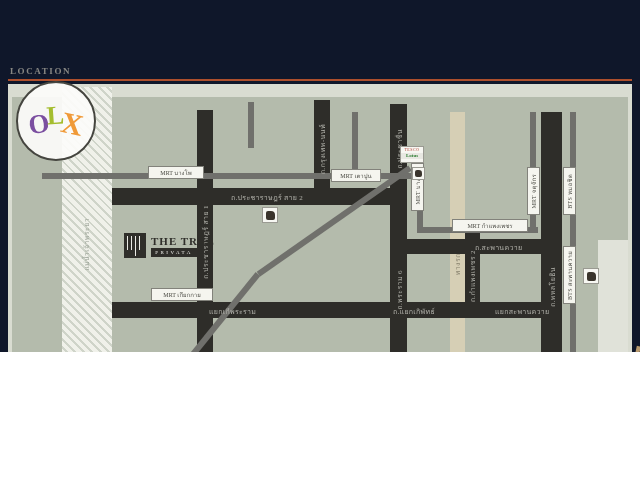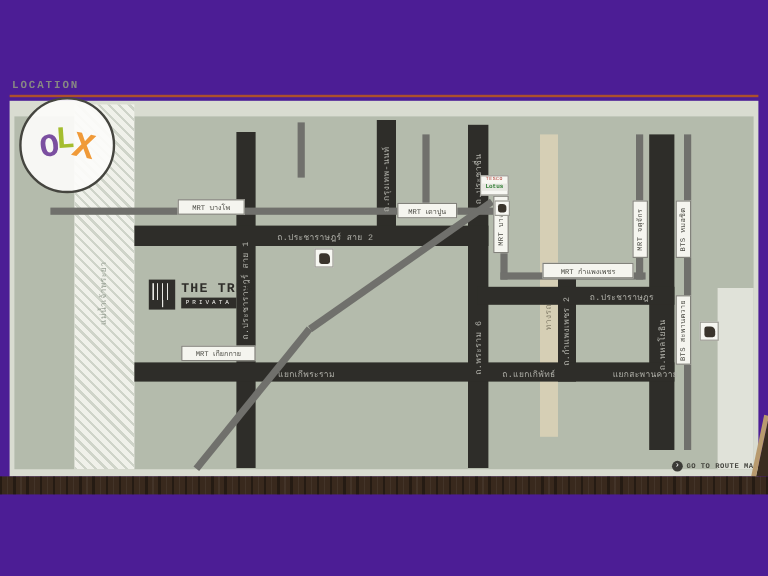--- a/index.html
+++ b/index.html
@@ -1,35 +1,35 @@
 <!DOCTYPE html>
 <html><head>
 <meta charset="utf-8">
 <style>
   html,body{margin:0;padding:0;background:#ffffff;}
-  .screen{position:relative;width:640px;height:480px;background:#4c1d95;overflow:hidden;
-          font-family:Liberation Mono, monospace;}
+  .screen{position:relative;width:640px;height:352px;background:#0f172a;overflow:hidden;
+          font-family:Liberation Serif, serif;}
   
   .sec-title{position:absolute;left:10px;top:66px;font-size:9px;font-weight:bold;
              letter-spacing:1.6px;color:#878783;}
   .sec-rule{position:absolute;left:8px;top:79px;width:624px;height:2px;background:#ad4f2c;}
   
   .map{position:absolute;left:8px;top:84px;width:624px;height:313px;background:#d9dcd1;overflow:hidden;}
   .field{position:absolute;left:4px;top:13px;width:616px;height:294px;background:#b4bbac;}
   .literect{position:absolute;left:590px;top:156px;width:30px;height:151px;background:#e0e2d9;}
   
   .river{position:absolute;left:54px;top:3px;width:50px;height:304px;background:#f0f1ea;
          background-image:repeating-linear-gradient(45deg,#cfd4c9 0 2px,rgba(0,0,0,0) 2px 6px);}
   .rail{position:absolute;left:442px;top:28px;width:15px;height:252px;background:#d6cfb5;}
   
   .road{position:absolute;background:#2e2d29;}
   .tl{position:absolute;background:#70706c;}
   .diag{transform-origin:0 50%;}
   
-  .rl{position:absolute;font-size:7px;color:#b2b2ab;text-align:right;white-space:nowrap;
+  .rl{position:absolute;font-size:7px;color:#b2b2ab;text-align:left;white-space:nowrap;
       width:70px;letter-spacing:.3px;}
   
   .vl{position:absolute;display:flex;align-items:center;justify-content:center;}
   .vl span{writing-mode:vertical-rl;transform:rotate(180deg);white-space:nowrap;
            font-size:7px;color:#b2b2ab;letter-spacing:.4px;}
   .vl.onrail span{color:#8a8470;}
   .vl.onriver span{color:#9aa296;}
   
   .stb{position:absolute;background:#f5f5ef;border:1px solid #82827b;color:#4c4c45;
        display:flex;align-items:center;justify-content:center;box-sizing:border-box;
@@ -114,21 +114,21 @@
     <div class="tl" style="left:562px;top:28px;width:6px;height:263px;"></div>
     <div class="tl" style="left:344px;top:28px;width:6px;height:64px;"></div>
     <div class="tl" style="left:240px;top:18px;width:6px;height:46px;"></div>
     <div class="tl diag" style="left:402px;top:81px;width:185px;height:6px;transform:rotate(145deg);"></div>
     <div class="tl diag" style="left:250px;top:187px;width:150px;height:6px;transform:rotate(129deg);"></div>
 
     <div class="rl" style="left:223px;top:108px;">ถ.ประชาราษฎร์ สาย 2</div>
     <div class="rl" style="left:201px;top:222px;">แยกเกีพระราม</div>
     <div class="rl" style="left:385px;top:222px;">ถ.แยกเกิพัทธ์</div>
     <div class="rl" style="left:487px;top:222px;">แยกสะพานควาย</div>
-    <div class="rl" style="left:467px;top:158px;">ถ.ประชาราษฎร</div>
+    <div class="rl" style="left:467px;top:158px;">ถ.สะพานควาย</div>
 
     <div class="vl" style="left:189px;top:110px;width:16px;height:95px;">
         <span>ถ.ประชาราษฎร์ สาย 1</span>
       </div>
     <div class="vl" style="left:306px;top:28px;width:16px;height:75px;">
         <span>ถ.กรุงเทพ-นนท์</span>
       </div>
     <div class="vl" style="left:383px;top:30px;width:16px;height:70px;">
         <span>ถ.ประชาชื่น</span>
       </div>

